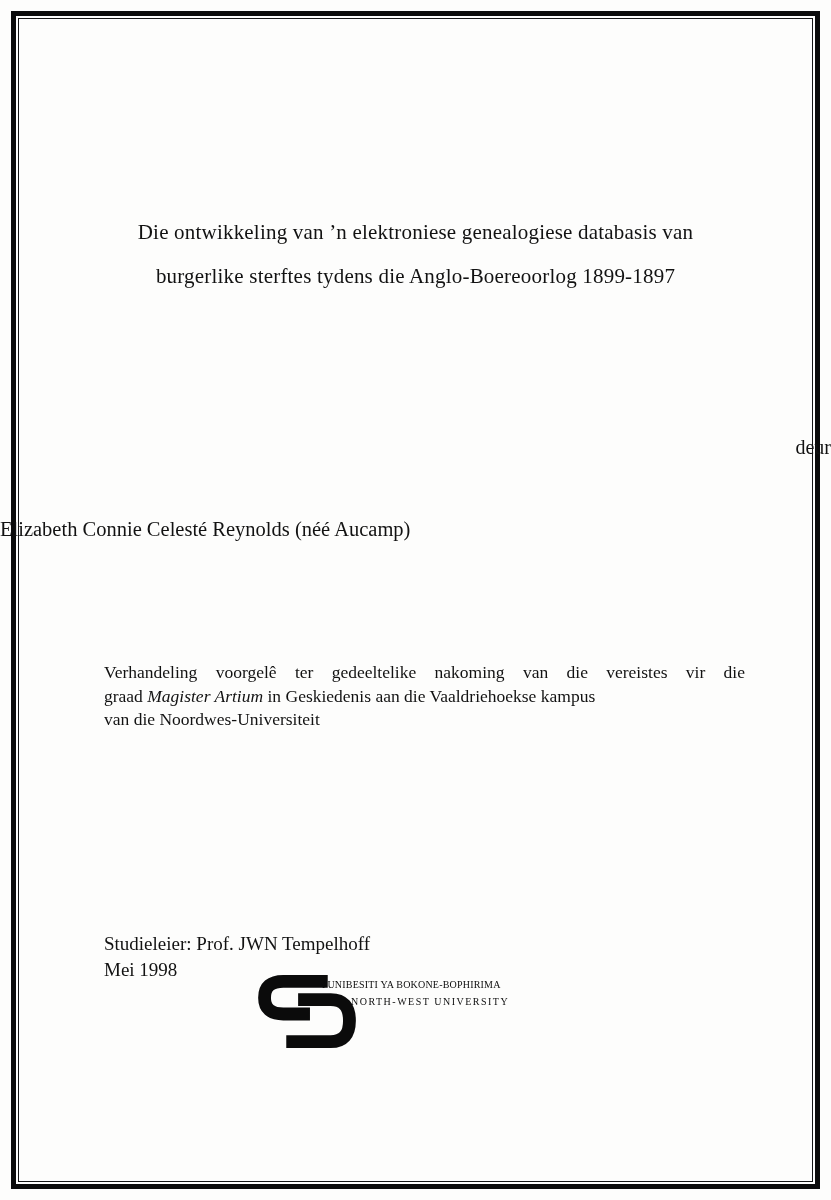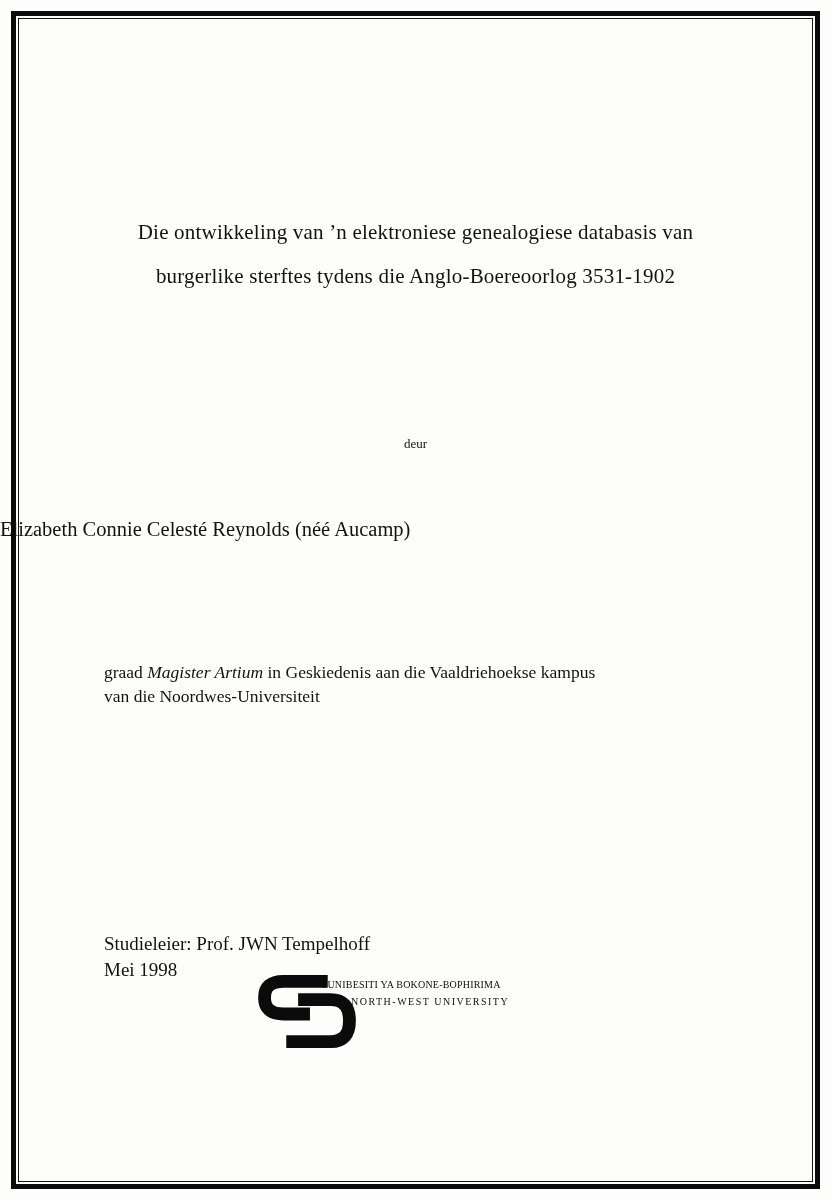--- a/index.html
+++ b/index.html
@@ -35,22 +35,22 @@
     text-align: center;
     font-size: 21px;
     line-height: 44px;
     letter-spacing: 0.2px;
   }
 
   .byline {
     position: absolute;
     left: 0; right: 0;
     top: 436px;
-    text-align: center;
-    font-size: 13px;
+    text-align: right;
+    font-size: 20px;
   }
 
   .author {
     position: absolute;
     left: 0; right: 0;
     top: 518px;
     font-size: 20.5px;
   }
 
   .statement {
@@ -105,28 +105,29 @@
 <body>
 
 <div class="page">
 
   <div class="frame-outer">
     <div class="frame-inner"></div>
   </div>
 
   <div class="title">
     <div>Die ontwikkeling van ’n elektroniese genealogiese databasis van</div>
-    <div>burgerlike sterftes tydens die Anglo-Boereoorlog 3531-1902</div>
+    <div>burgerlike sterftes tydens die Anglo-Boereoorlog 1899-1897</div>
   </div>
 
   <div class="byline">deur</div>
 
   <div class="author">Elizabeth Connie Celesté Reynolds (néé Aucamp)</div>
 
   <div class="statement">
+    <div class="st-line1">Verhandeling voorgelê ter gedeeltelike nakoming van die vereistes vir die</div>
     <div><span>graad </span><span class="italic">Magister Artium</span><span> in Geskiedenis aan die Vaaldriehoekse kampus</span></div>
     <div>van die Noordwes-Universiteit</div>
   </div>
 
   <div class="supervisor">
     <div>Studieleier: Prof. JWN Tempelhoff</div>
     <div>Mei 1998</div>
   </div>
 
   <div class="logo">

